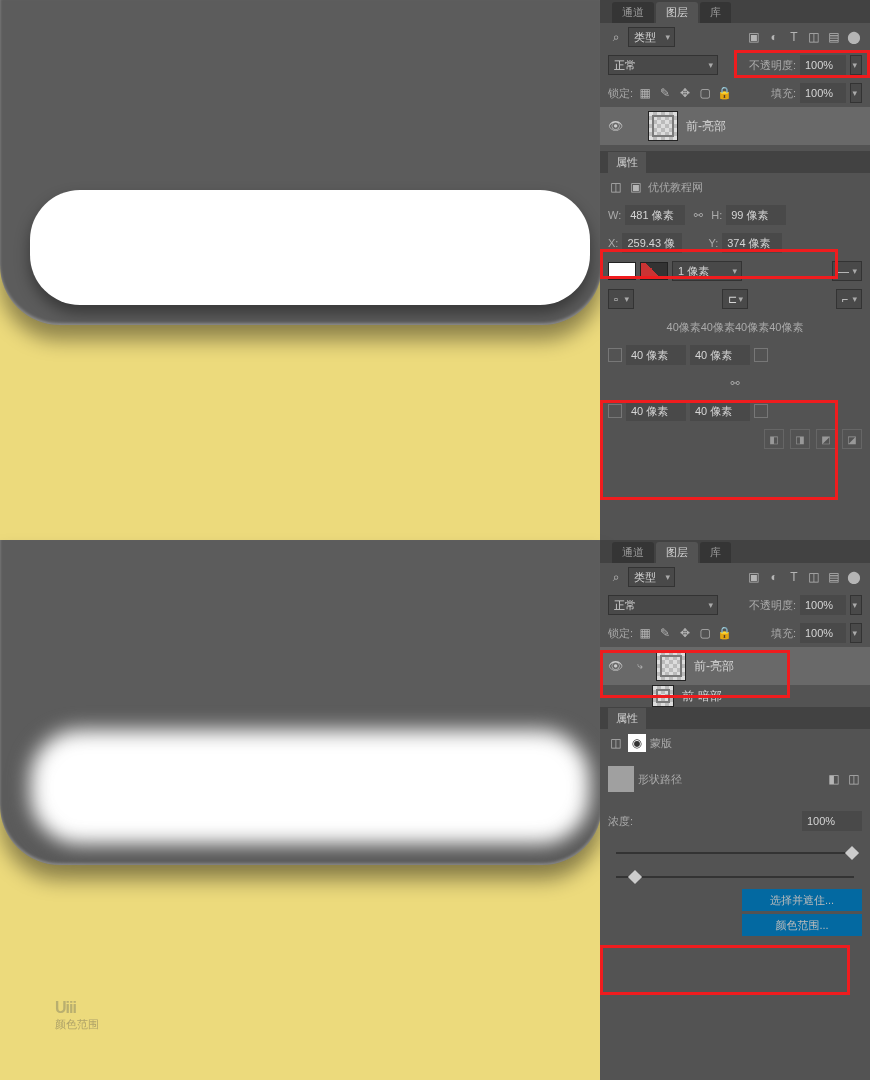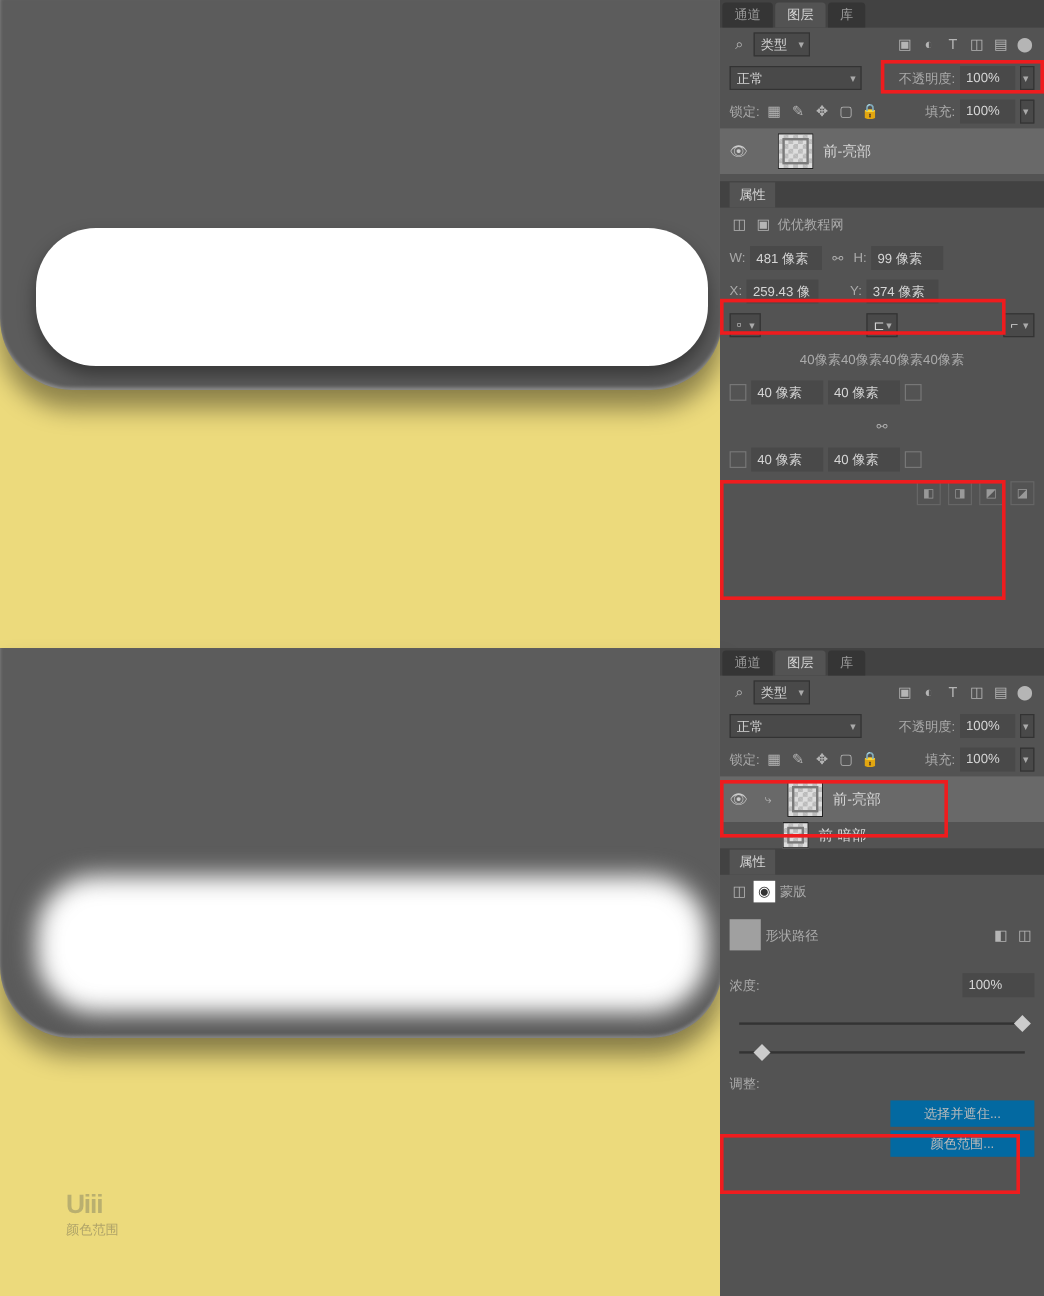--- a/index.html
+++ b/index.html
@@ -5,23 +5,23 @@
 *{box-sizing:border-box;margin:0;padding:0;font-family:"Microsoft YaHei",sans-serif}
 body{background:#535353;width:870px;height:1080px;overflow:hidden;color:#d5d5d5;font-size:12px}
 .stage{width:870px;height:540px;display:flex}
 .canvas{width:600px;height:540px;position:relative}
 .cv-top{background:#ecda7c}
 .cv-bot{background:#ecda7c}
 .shape1{position:absolute;top:0;left:0;width:602px;height:325px;background:#5c5c5c;border-bottom-left-radius:60px;border-bottom-right-radius:60px;box-shadow:0 15px 20px rgba(0,0,0,.4),inset 0 -2px 3px rgba(255,255,255,.3)}
 .white-pill{position:absolute;top:190px;left:30px;width:560px;height:115px;background:#fff;border-radius:50px;box-shadow:0 8px 15px rgba(0,0,0,.4)}
 .white-pill.blur{filter:blur(10px)}
 .watermark{position:absolute;bottom:48px;left:55px;color:rgba(160,150,100,.8);font-size:11px}
-.watermark .logo{font-size:22px;font-weight:bold;letter-spacing:-1px;color:rgba(180,170,110,.9)}
+.watermark .logo{font-size:16px;font-weight:bold;letter-spacing:-1px;color:rgba(180,170,110,.9)}
 .panel{width:270px;height:540px;background:#535353;display:flex;flex-direction:column;position:relative}
-.tabs{display:flex;height:23px;background:#424242;align-items:flex-end;padding-left:2px}
+.tabs{display:flex;height:23px;background:#424242;align-items:flex-end;padding-left:12px}
 .tab{padding:3px 10px;background:#353535;margin-right:2px;border-radius:3px 3px 0 0;color:#999;font-size:11px}
 .tab.active{background:#535353;color:#d5d5d5}
 .row{display:flex;align-items:center;height:28px;padding:0 8px;gap:4px}
 .row.h24{height:24px}
 .sel{background:#494949;border:1px solid #333;height:20px;padding:0 18px 0 5px;color:#d5d5d5;font-size:11px;display:inline-flex;align-items:center;position:relative}
 .sel::after{content:"▾";position:absolute;right:4px;font-size:9px;color:#aaa}
 .icon{width:16px;height:16px;display:inline-flex;align-items:center;justify-content:center;color:#b5b5b5}
 .lbl{color:#aaa;font-size:11px}
 .inp{background:#494949;border:none;color:#d5d5d5;height:20px;padding:0 5px;font-size:11px;width:55px}
 .inp.w46{width:46px}
@@ -111,20 +111,27 @@
       <input class="inp w60" value="99 像素" style="">
     </div>
     <div class="row">
       <span class="lbl">X:</span>
       <input class="inp w60" value="259.43 像" style="">
       <span style="width:18px"></span>
       <span class="lbl">Y:</span>
       <input class="inp w60" value="374 像素" style="">
     </div>
     <div class="row">
+      <div class="swatch" style="background:#fff"></div>
+      <div class="swatch" style="background:linear-gradient(45deg,#c33 0 50%,#333 50%)"></div>
+      <div class="sel" style="width:70px">1 像素</div>
+      <span style="flex:1"></span>
+      <div class="sel" style="width:30px;background:#494949">—</div>
+    </div>
+    <div class="row">
       <div class="sel" style="width:26px">▫</div>
       <span style="flex:1"></span>
       <div class="sel" style="width:26px">⊏</div>
       <span style="flex:1"></span>
       <div class="sel" style="width:26px">⌐</div>
     </div>
     <div class="row" style="justify-content:center">
       <span class="lbl">40像素40像素40像素40像素</span>
     </div>
     <div class="row">
@@ -234,22 +241,19 @@
     <div class="row h24">
         <div class="slider-track">
           <div class="slider-thumb" style="right:-3px"></div>
         </div>
       </div>
     <div class="row h24">
         <div class="slider-track">
           <div class="slider-thumb" style="left:14px"></div>
         </div>
       </div>
-    <div class="row">
-        <span class="lbl">调整:</span>
-      </div>
     <div class="btn-wide">选择并遮住...</div>
     <div class="btn-wide">颜色范围...</div>
 
     <div class="hl" style="top:110px;left:0;width:190px;height:48px"></div>
     <div class="hl" style="top:405px;left:0;width:250px;height:50px"></div>
   </div>
 </div>
 
 </body></html>

